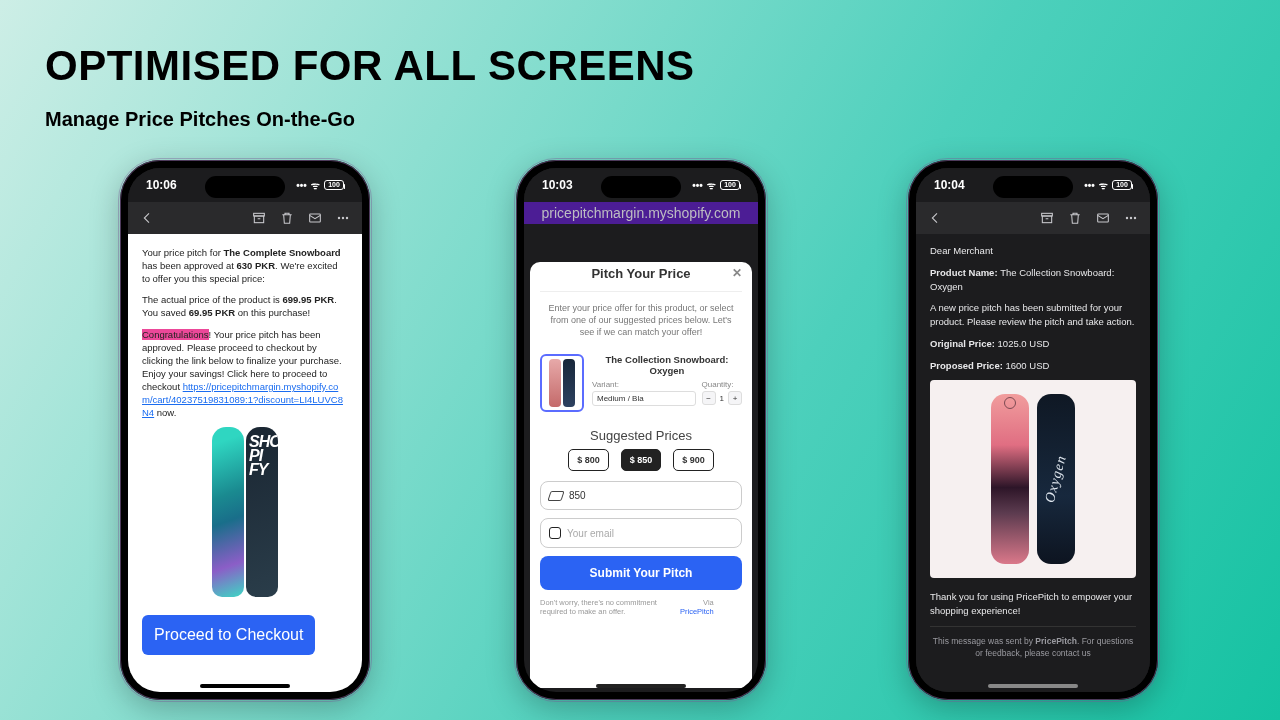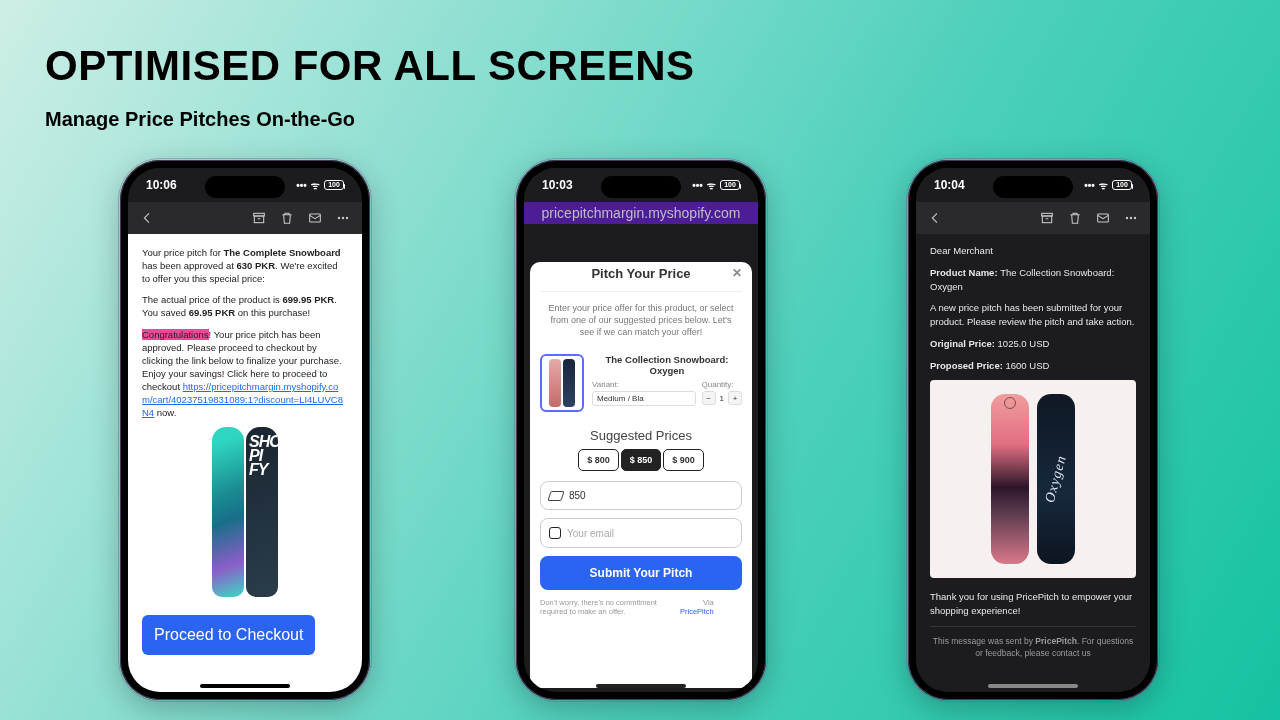--- a/index.html
+++ b/index.html
@@ -50,21 +50,21 @@
   .thumb .mini{width:12px;border-radius:4px;}
   .mini.a{background:linear-gradient(#e7a9a9,#c46a6a);}
   .mini.b{background:linear-gradient(#18273a,#2d4160);}
   .prodinfo .pname{font-weight:700;font-size:9.5px;text-align:center;margin-bottom:4px;}
   .varrow{display:flex;gap:6px;font-size:8px;}
   .varcol .lbl{color:#888;margin-bottom:2px;}
   .varval{border:1px solid #ddd;border-radius:3px;padding:2px 4px;font-size:8px;background:#fff;}
   .qtybox{display:flex;align-items:center;gap:4px;}
   .qtn{width:14px;height:14px;border:1px solid #ddd;border-radius:3px;display:flex;align-items:center;justify-content:center;font-size:8px;background:#f5f5f7;}
   .sugg-lbl{text-align:center;font-size:13px;color:#444;margin:6px 0;}
-  .sugg-row{display:flex;justify-content:center;gap:2px;margin-bottom:10px;}
+  .sugg-row{display:flex;justify-content:center;gap:12px;margin-bottom:10px;}
   .chip{border:1px solid #222;border-radius:5px;padding:5px 8px;font-size:9px;font-weight:600;}
   .chip.sel{background:#222;color:#fff;}
   .fld{border:1px solid #ccc;border-radius:8px;padding:8px 8px;display:flex;align-items:center;gap:6px;font-size:10px;margin-bottom:8px;text-align:right;}
   .fld .tag{width:14px;height:10px;border:1px solid #444;border-radius:2px;transform:skewX(-18deg);}
   .fld .mailchk{width:12px;height:12px;border:1.5px solid #222;border-radius:3px;}
   .submit{background:#2b63f3;color:#fff;border-radius:8px;padding:10px;text-align:center;font-weight:700;font-size:12px;}
   .foot{display:flex;justify-content:flex-start;font-size:7.5px;color:#999;padding:8px 0 0;}
   .foot .via{color:#2b63f3;text-align:right;}
 
   

